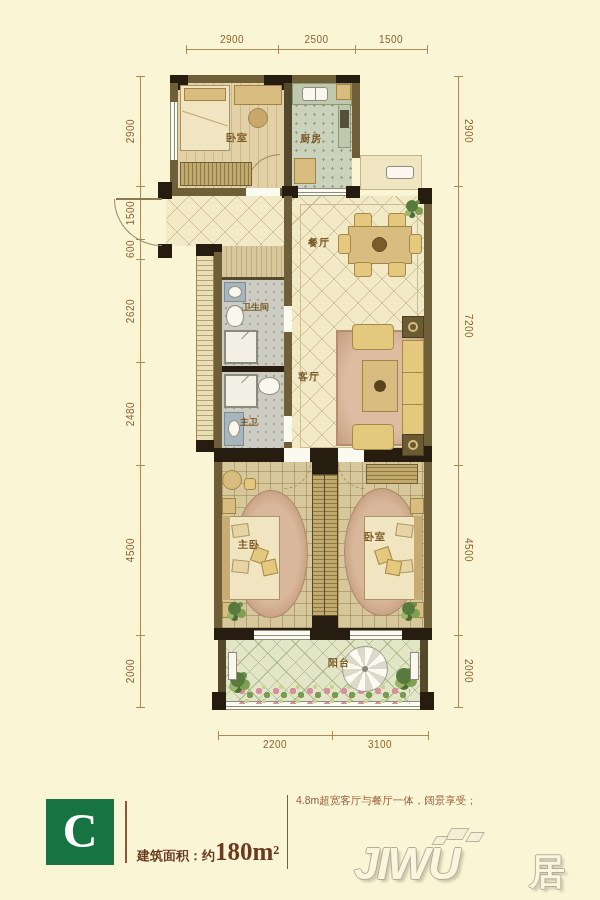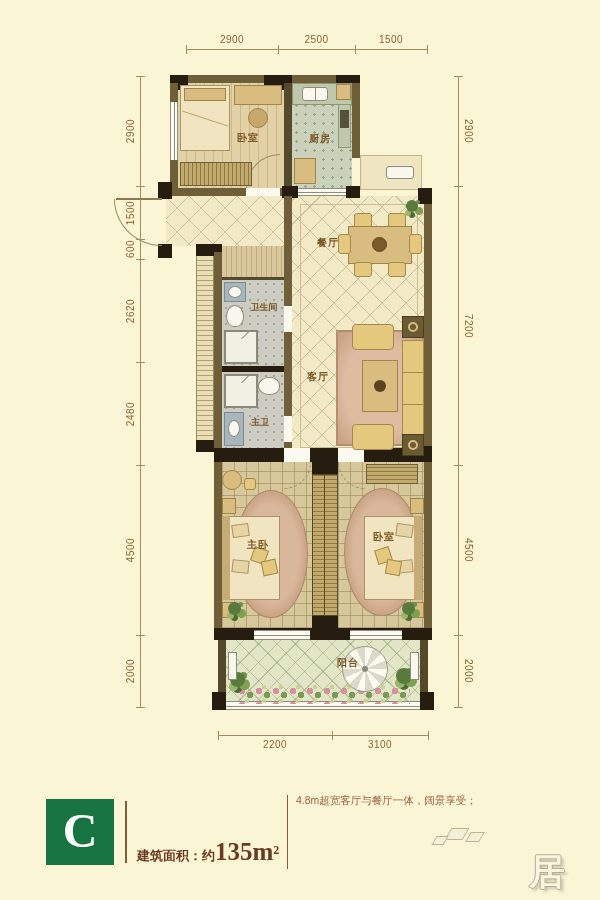--- a/index.html
+++ b/index.html
@@ -45,21 +45,21 @@
   .cream{background:#F1E4C0;border:1px solid #A89364;}
   .gold{background:#E3C87E;border:1px solid #A6894A;}
   .blue{background:#A7B6BC;border:1px solid #7D8C92;}
   .white{background:#FAF8EE;border:1px solid #8d8d7d;}
   .rug{background:radial-gradient(ellipse at center,#D9B79B 0 55%,#C79E80 75%,#B58E6E 100%);border-radius:50%;border:1px solid #A98A6C;}
   .shower{background:#F2F0E4;border:2px solid #8a8a78;}
   .shower::after{content:"";position:absolute;right:2px;top:2px;width:10px;height:10px;border-left:1px solid #8a8a78;transform:rotate(45deg);}
   .plant{border-radius:50%;background:#587A3C;box-shadow:7px 5px 0 -2px #7FA050,-4px 7px 0 -3px #9BB56A,6px -4px 0 -4px #6E8F49,0 9px 0 -3px #4E6C34;}
   .arc{position:absolute;box-sizing:border-box;}
   
-  .rlabel{position:absolute;font-size:10px;font-weight:bold;color:#7A5723;text-align:center;letter-spacing:1px;white-space:nowrap;}
+  .rlabel{position:absolute;font-size:10px;font-weight:bold;color:#7A5723;text-align:left;letter-spacing:1px;white-space:nowrap;}
   .rlabel.sm{font-size:9px;letter-spacing:0;}
   
   .cardTitle{position:absolute;font-size:22px;font-weight:bold;color:#6B3A20;letter-spacing:2px;}
   .areaRow{position:absolute;color:#6B3A20;font-weight:bold;}
   .areaPrefix{font-size:13px;}
   .areaVal{font-size:25px;font-family:"Liberation Serif",serif;}
   .areaSup{font-size:12px;vertical-align:super;font-family:"Liberation Serif",serif;}
   .descLine{font-size:10.5px;line-height:20.5px;color:#9A5F3D;white-space:nowrap;}
   .divider{position:absolute;background:#8A5A33;}
   
@@ -281,27 +281,28 @@
   <div class="rlabel" style="left:298px;top:370px;width:40px;">客厅</div>
   <div class="rlabel sm" style="left:240px;top:416px;width:40px;">主卫</div>
   <div class="rlabel" style="left:238px;top:538px;width:40px;">主卧</div>
   <div class="rlabel" style="left:364px;top:530px;width:40px;">卧室</div>
   <div class="rlabel" style="left:328px;top:656px;width:40px;">阳台</div>
 
   <div class="abs" style="left:46px;top:799px;width:68px;height:66px;background:#177442;color:#FFFFFF;
        font-family:'Liberation Serif',serif;font-weight:bold;font-size:48px;line-height:64px;text-align:center;">C</div>
   <div class="divider" style="left:125px;top:801px;width:2px;height:62px;"></div>
   <div class="areaRow" style="left:137px;top:838px;">
-    <span class="areaPrefix">建筑面积：约</span><span class="areaVal">135m</span><span class="areaSup">2</span>
+    <span class="areaPrefix">建筑面积：约</span><span class="areaVal">180m</span><span class="areaSup">2</span>
   </div>
   <div class="divider" style="left:287px;top:795px;width:1px;height:74px;"></div>
   <div class="abs" style="left:296px;top:790px;width:280px;">
     <div class="descLine">4.8m超宽客厅与餐厅一体，阔景享受；</div>
   </div>
 
   <div class="wm" style="left:350px;top:820px;width:245px;height:78px;">
     <div class="wmDiamond" style="left:98px;top:8px;"></div>
     <div class="wmDiamond" style="left:118px;top:12px;width:12px;height:8px;"></div>
     <div class="wmDiamond" style="left:84px;top:16px;width:10px;height:7px;"></div>
+    <div class="abs wmLatin" style="left:4px;top:18px;">JIWU</div>
     <div class="abs wmCjk" style="left:144px;top:28px;margin-left:35px;">居屋</div>
   </div>
 
 </div>
 
 </body></html>

